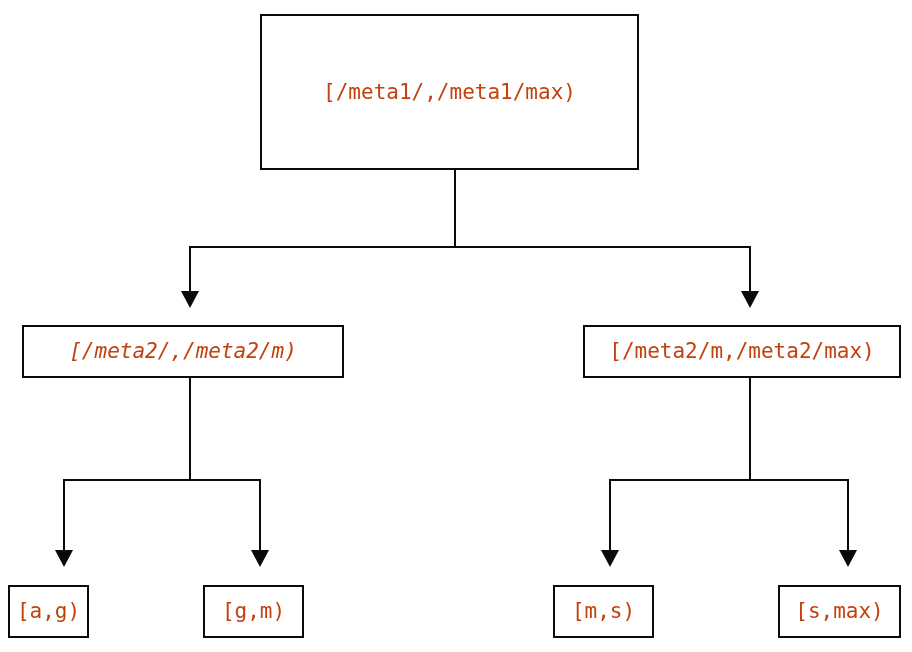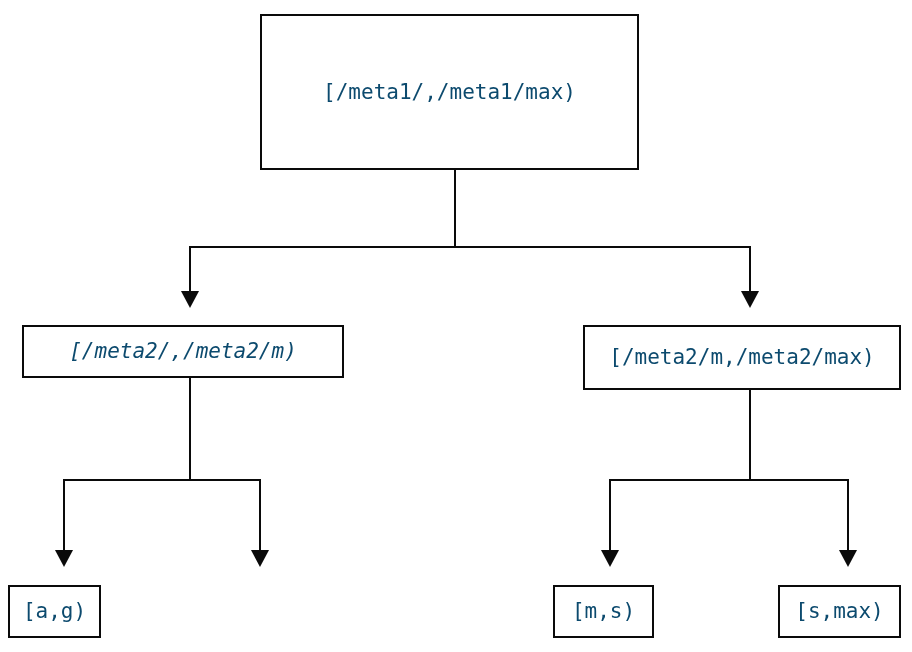--- a/index.html
+++ b/index.html
@@ -30,33 +30,33 @@
   }
   .edges-svg polygon {
     fill: #0a0a0a;
     stroke: none;
   }
   .node {
     position: absolute;
     box-sizing: border-box;
     border: 2px solid #0a0a0a;
     background: #ffffff;
-    color: #0c4a6e;
+    color: #c2410c;
     display: flex;
     align-items: center;
     justify-content: center;
     font-size: 21px;
     line-height: 1;
     white-space: nowrap;
     z-index: 1;
   }
   .node-root   { left: 260px; top: 14px;  width: 379px; height: 156px; }
   .node-l2l    { left: 22px;  top: 325px; width: 322px; height: 53px; font-style: italic; }
-  .node-l2r    { left: 583px; top: 325px; width: 318px; height: 65px; }
-  .node-leaf1  { left: 8px;   top: 585px; width: 93px; height: 53px; }
+  .node-l2r    { left: 583px; top: 325px; width: 318px; height: 53px; }
+  .node-leaf1  { left: 8px;   top: 585px; width: 81px; height: 53px; }
   .node-leaf2  { left: 203px; top: 585px; width: 101px; height: 53px; }
   .node-leaf3  { left: 553px; top: 585px; width: 101px; height: 53px; }
   .node-leaf4  { left: 778px; top: 585px; width: 123px; height: 53px; }
 </style>
 </head>
 <body>
 
 <div class="canvas">
 
   <svg class="edges-svg" viewBox="0 0 912 652" xmlns="http://www.w3.org/2000/svg">
@@ -81,18 +81,19 @@
   </svg>
 
   <div class="node node-root">[/meta1/,/meta1/max)</div>
 
   <div class="node node-l2l">[/meta2/,/meta2/m)</div>
 
   <div class="node node-l2r">[/meta2/m,/meta2/max)</div>
 
   <div class="node node-leaf1">[a,g)</div>
 
+  <div class="node node-leaf2">[g,m)</div>
 
   <div class="node node-leaf4">[s,max)</div>
 
   <div class="node node-leaf3">[m,s)</div>
 
 </div>
 
 </body></html>

